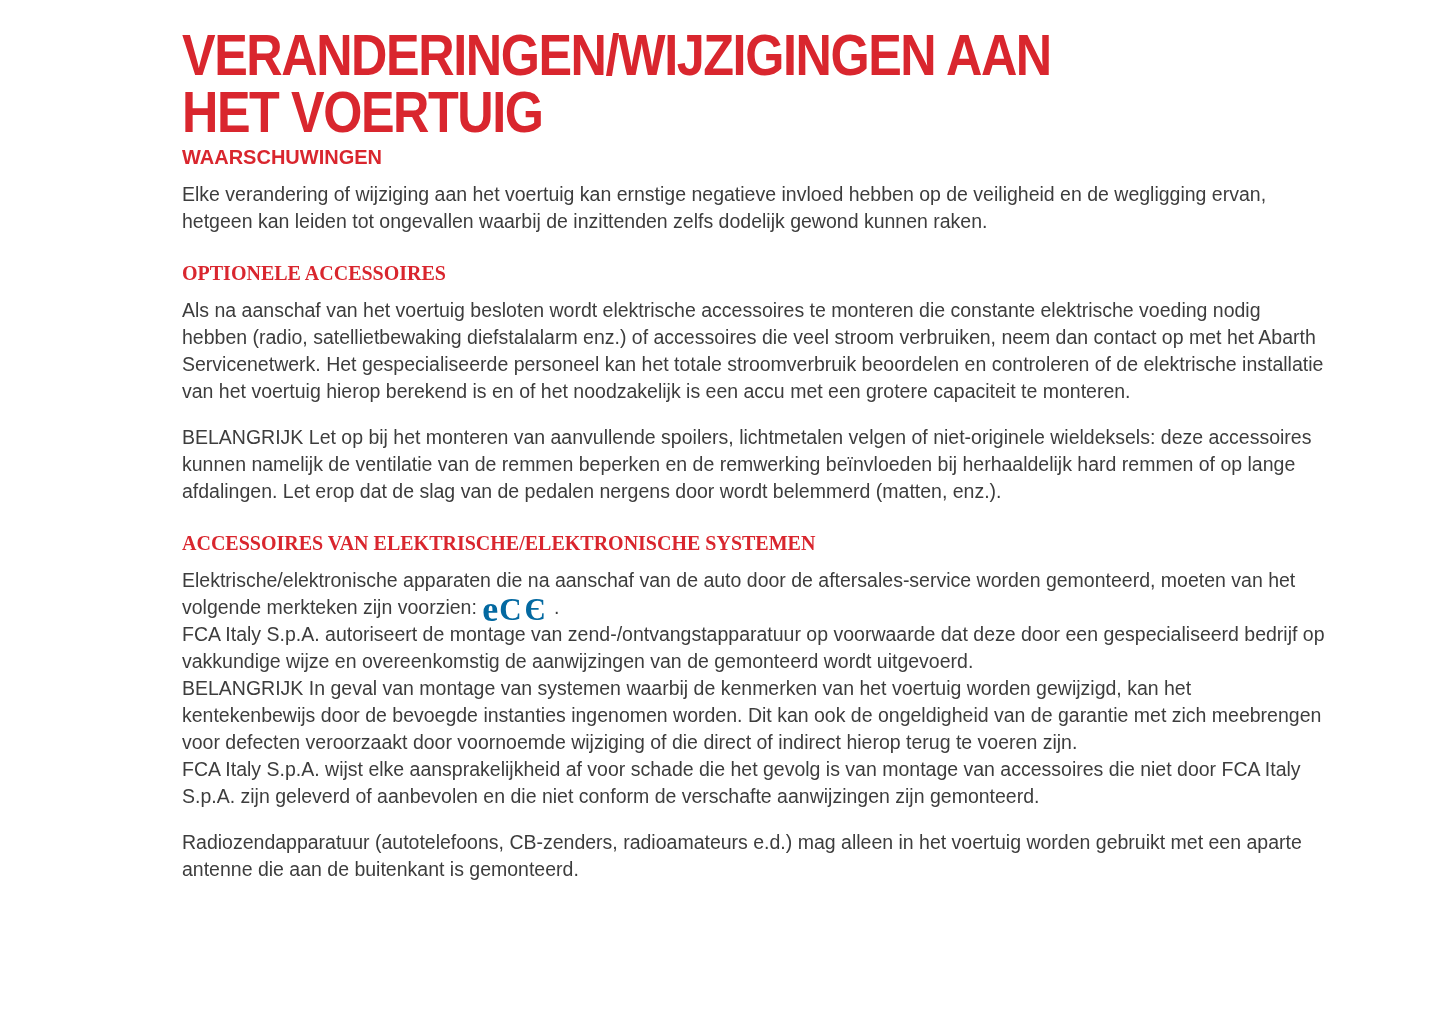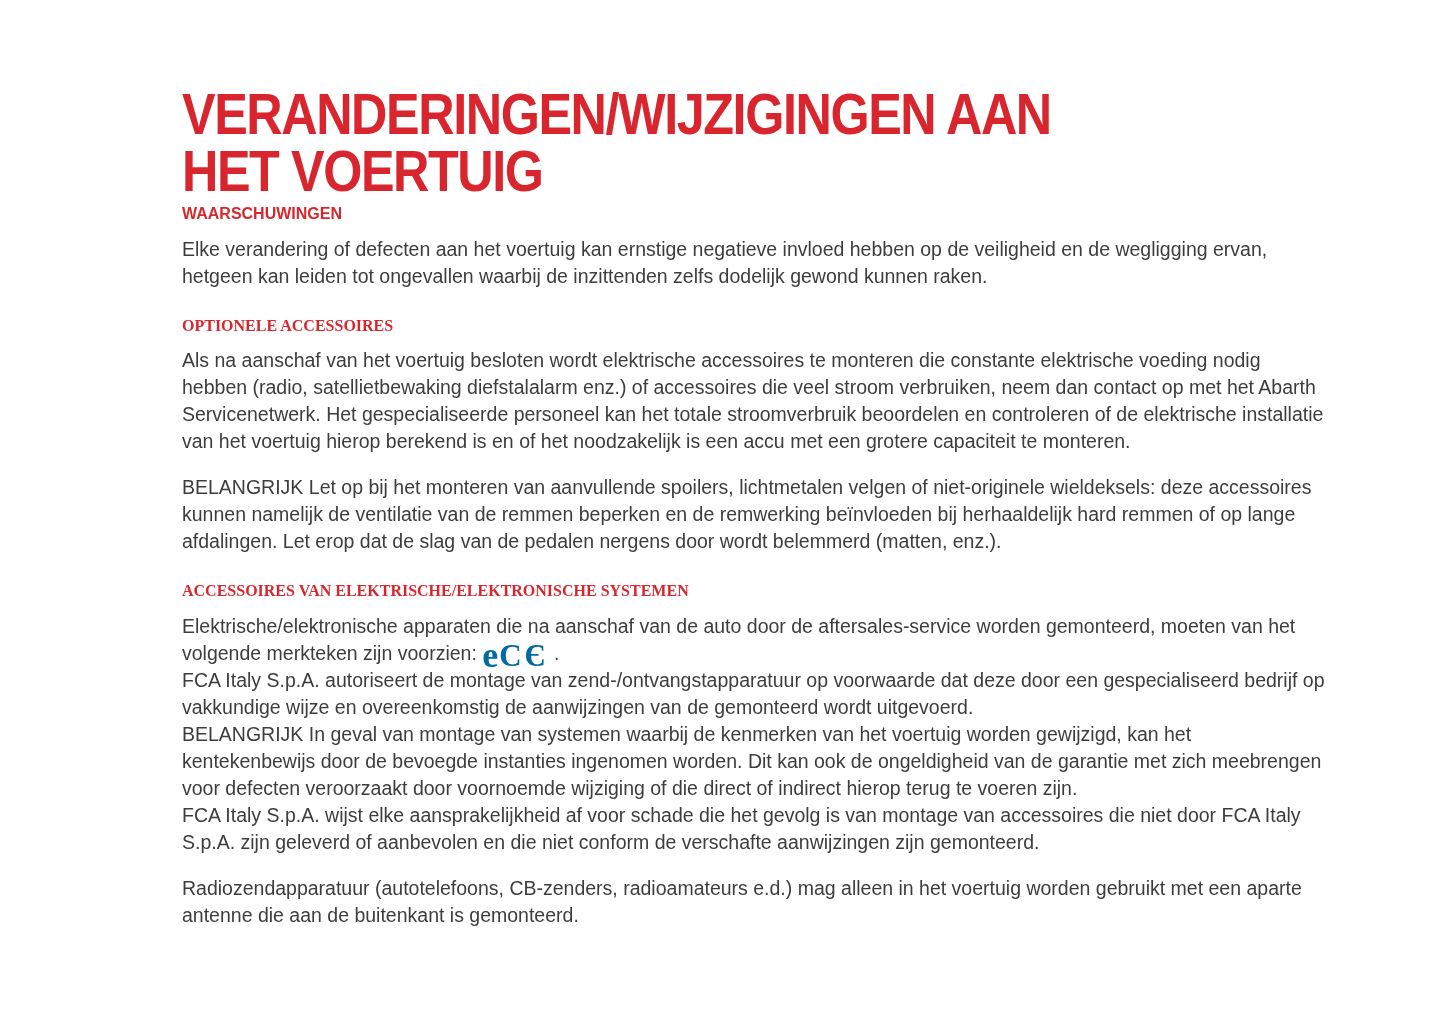--- a/index.html
+++ b/index.html
@@ -5,37 +5,37 @@
   * { margin: 0; padding: 0; box-sizing: border-box; }
   html, body { background: #ffffff; }
   body {
     width: 1445px;
     height: 1026px;
     font-family: "Liberation Sans", sans-serif;
     color: #3d3d3d;
     overflow: hidden;
   }
   .page {
-    padding: 85px 118px 0 182px;
+    padding: 26px 118px 0 182px;
   }
   .title {
     color: #d9262e;
     font-weight: bold;
     font-size: 53px;
     line-height: 1.0;
     letter-spacing: -1.5px;
     transform: scale(0.95, 1.08);
     transform-origin: 0 0;
     margin-bottom: 14px;
     font-family: "Liberation Sans", sans-serif;
   }
   .h2 {
     color: #d9262e;
     font-weight: bold;
-    font-size: 16px;
+    font-size: 20px;
     line-height: 1.1;
     margin: 0 0 13px 0;
   }
   .h2-first { margin-top: 0; }
   .h2-spaced { margin-top: 27px; font-family: Liberation Serif, serif; }
   .para {
     font-size: 19.5px;
     line-height: 27px;
     margin: 0 0 19px 0;
   }
@@ -67,21 +67,21 @@
 
 <div class="page">
 
   <h1 class="title">
     <span>VERANDERINGEN/WIJZIGINGEN AAN</span><br>
     <span>HET VOERTUIG</span>
   </h1>
 
   <div class="section">
     <h2 class="h2 h2-first">WAARSCHUWINGEN</h2>
-    <p class="para">Elke verandering of defecten aan het voertuig kan ernstige negatieve invloed hebben op de veiligheid en de wegligging ervan, hetgeen kan leiden tot ongevallen waarbij de inzittenden zelfs dodelijk gewond kunnen raken.</p>
+    <p class="para">Elke verandering of wijziging aan het voertuig kan ernstige negatieve invloed hebben op de veiligheid en de wegligging ervan, hetgeen kan leiden tot ongevallen waarbij de inzittenden zelfs dodelijk gewond kunnen raken.</p>
   </div>
 
   <div class="section">
     <h2 class="h2 h2-spaced">OPTIONELE ACCESSOIRES</h2>
     <p class="para">Als na aanschaf van het voertuig besloten wordt elektrische accessoires te monteren die constante elektrische voeding nodig hebben (radio, satellietbewaking diefstalalarm enz.) of accessoires die veel stroom verbruiken, neem dan contact op met het Abarth Servicenetwerk. Het gespecialiseerde personeel kan het totale stroomverbruik beoordelen en controleren of de elektrische installatie van het voertuig hierop berekend is en of het noodzakelijk is een accu met een grotere capaciteit te monteren.</p>
     <p class="para">BELANGRIJK Let op bij het monteren van aanvullende spoilers, lichtmetalen velgen of niet-originele wieldeksels: deze accessoires kunnen namelijk de ventilatie van de remmen beperken en de remwerking beïnvloeden bij herhaaldelijk hard remmen of op lange afdalingen. Let erop dat de slag van de pedalen nergens door wordt belemmerd (matten, enz.).</p>
   </div>
 
   <div class="section">
     <h2 class="h2 h2-spaced">ACCESSOIRES VAN ELEKTRISCHE/ELEKTRONISCHE SYSTEMEN</h2>

